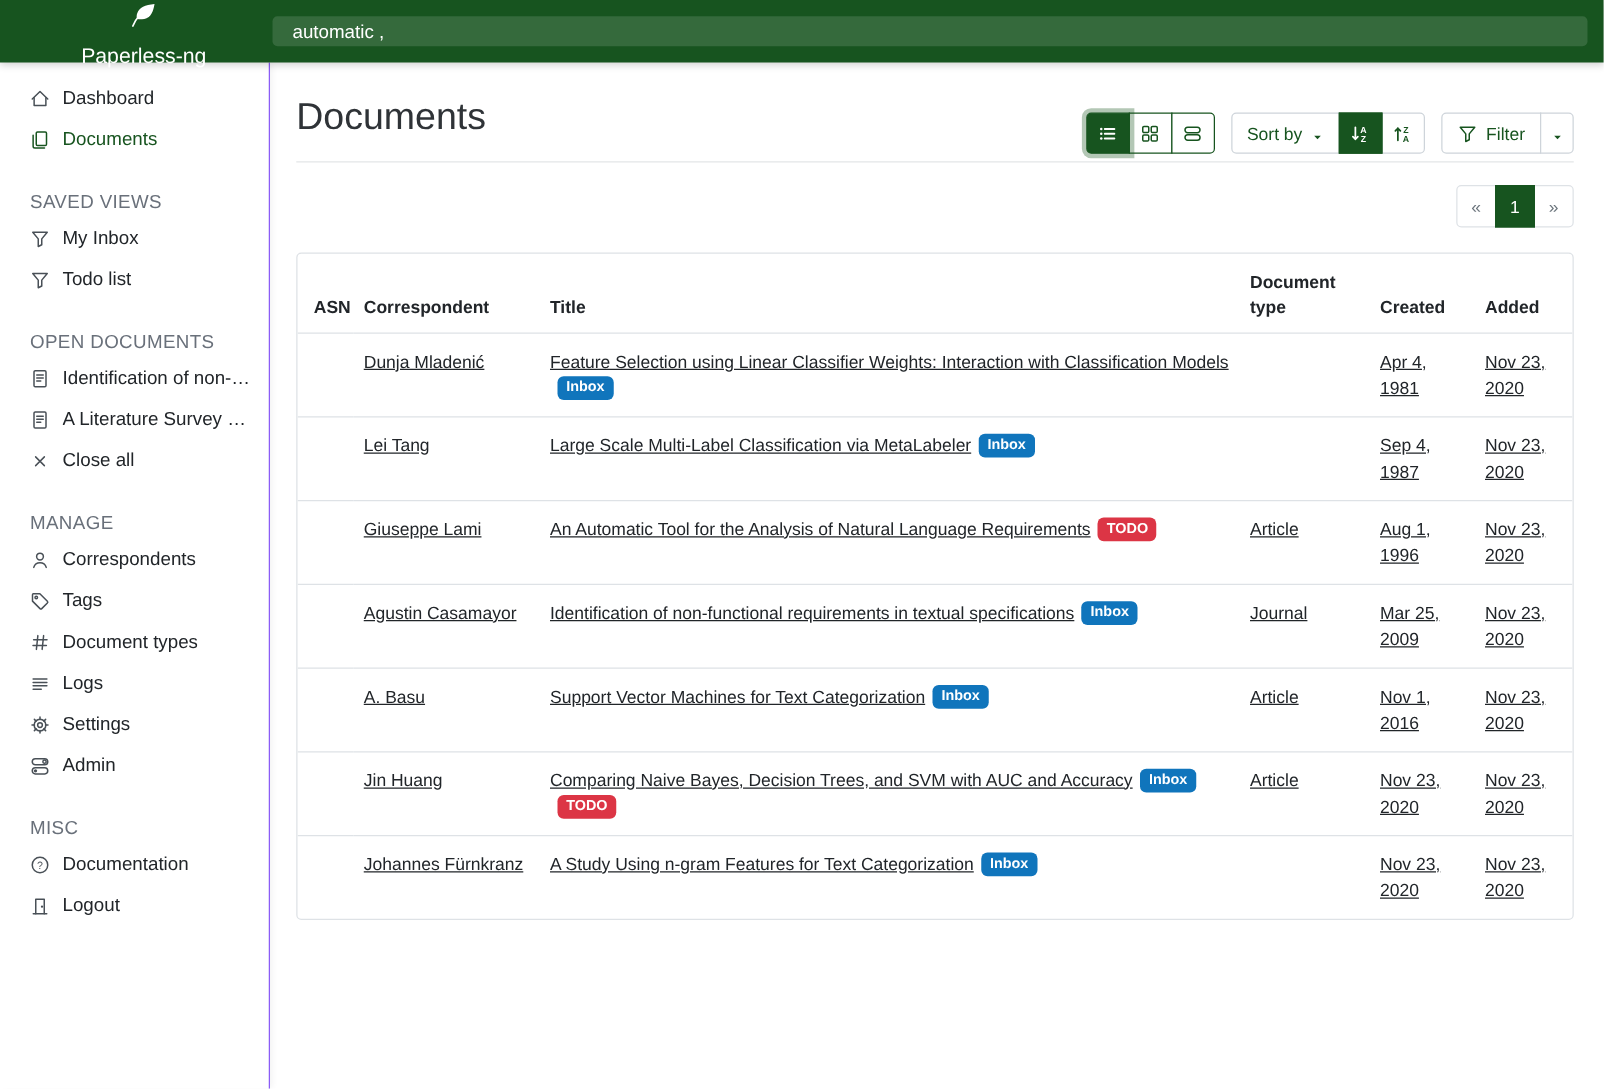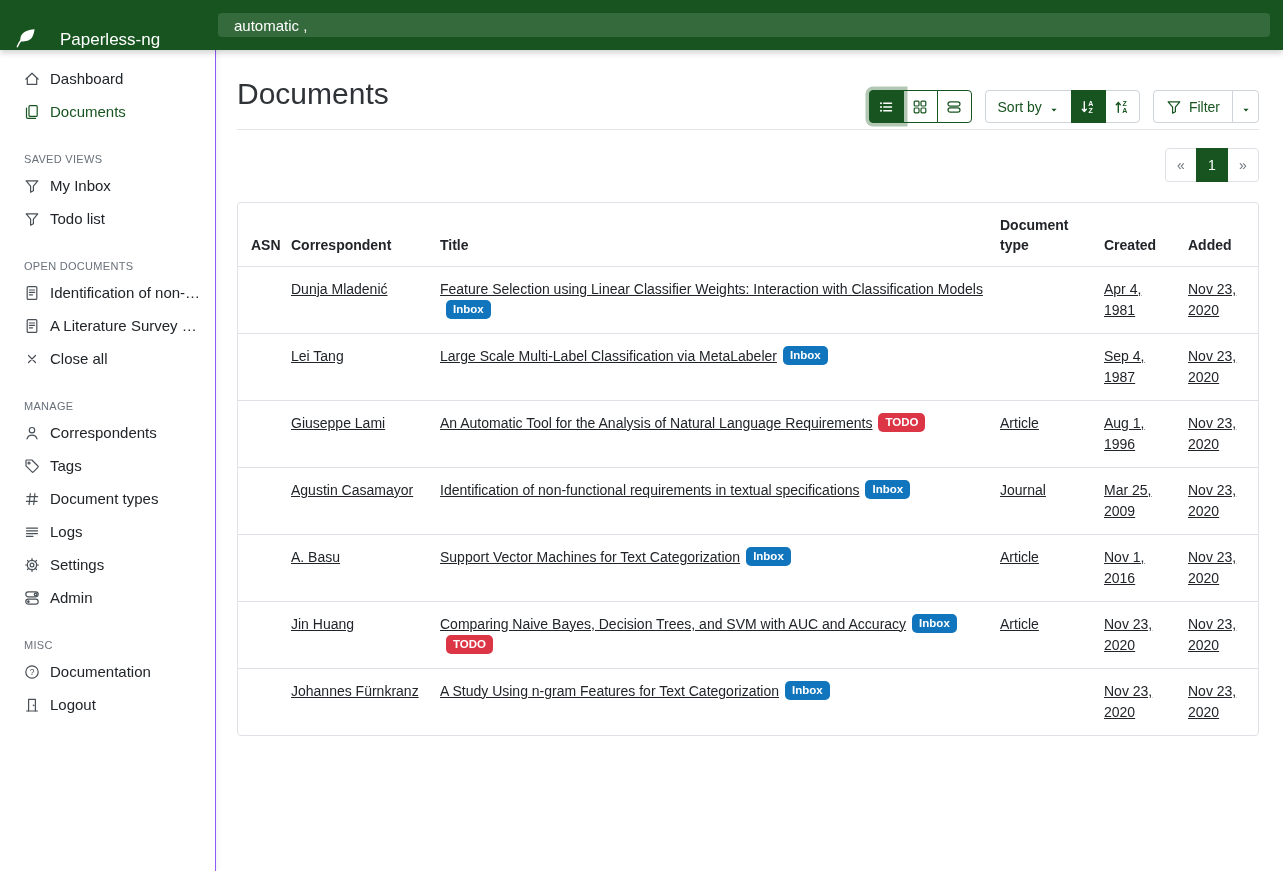--- a/index.html
+++ b/index.html
@@ -2,38 +2,38 @@
 <html><head>
 <meta charset="utf-8">
 <style>
   * { box-sizing: border-box; }
   html,body { margin:0; padding:0; background:#fff; font-family:"Liberation Sans", sans-serif; color:#212529; }
   body { width:1283px; height:871px; overflow:hidden; }
 
   
   .navbar { position:relative; z-index:20; height:50px; background:#17541f; display:flex; align-items:stretch;
             box-shadow:0 3px 6px rgba(0,0,0,.18); }
-  .brand { width:216px; display:flex; align-items:flex-end; padding-left:14px; gap:22px; color:#fff; font-size:17px; }
+  .brand { width:216px; display:flex; align-items:center; padding-left:14px; gap:11px; color:#fff; font-size:17px;flex-direction:column; }
   .brand .logo { width:24px; height:24px; }
   .search-wrap { flex:1; display:flex; align-items:center; padding:8px 13px 8px 2px; }
   .search-input { flex:1; height:24px; background:rgba(255,255,255,.13); border:none; border-radius:4px;
                   color:#fff; font-size:15px; padding:0 16px; font-family:"Liberation Sans",sans-serif; outline:none; }
 
   
   .app { display:flex; height:821px; }
   .sidebar { width:216px; background:#fff; border-right:1px solid #8b5cf6; box-shadow:2px 0 5px rgba(0,0,0,.05);
              padding-top:12px; overflow:hidden; flex:none; }
   .main { flex:1; padding:20px 24px 0 21px; overflow:hidden; }
 
   
   .nav-item { display:flex; align-items:center; gap:10px; padding:8px 12px 8px 24px; font-size:15px; color:#212529; cursor:pointer; white-space:nowrap; }
   .nav-item .icon { width:16px; height:16px; color:#495057; flex:none; }
   .nav-item.active, .nav-item.active .icon { color:#17541f; }
   .nav-item .lbl { overflow:hidden; text-overflow:ellipsis; }
-  .section-title { margin:25px 0 4px; padding-left:24px; font-size:11px; color:#69707a; letter-spacing:.3px; }
+  .section-title { margin:25px 0 4px; padding-left:24px; font-size:15px; color:#69707a; letter-spacing:.3px; }
 
   
   .page-head { display:flex; align-items:center; justify-content:space-between; }
   .page-title { font-size:30px; font-weight:400; color:#2f3337; margin:4px 0 10px; }
   hr.rule { border:none; border-top:1px solid #e3e6e8; margin:6px 0 0; }
 
   .controls { display:flex; align-items:center; gap:13px; }
   .btn-group { display:inline-flex;margin-top:20px; }
   .btn { height:33px; display:inline-flex; align-items:center; justify-content:center; gap:7px;
          background:#fff; border:1px solid #ced4da; color:#17541f; font-size:14px; padding:0 12px;

